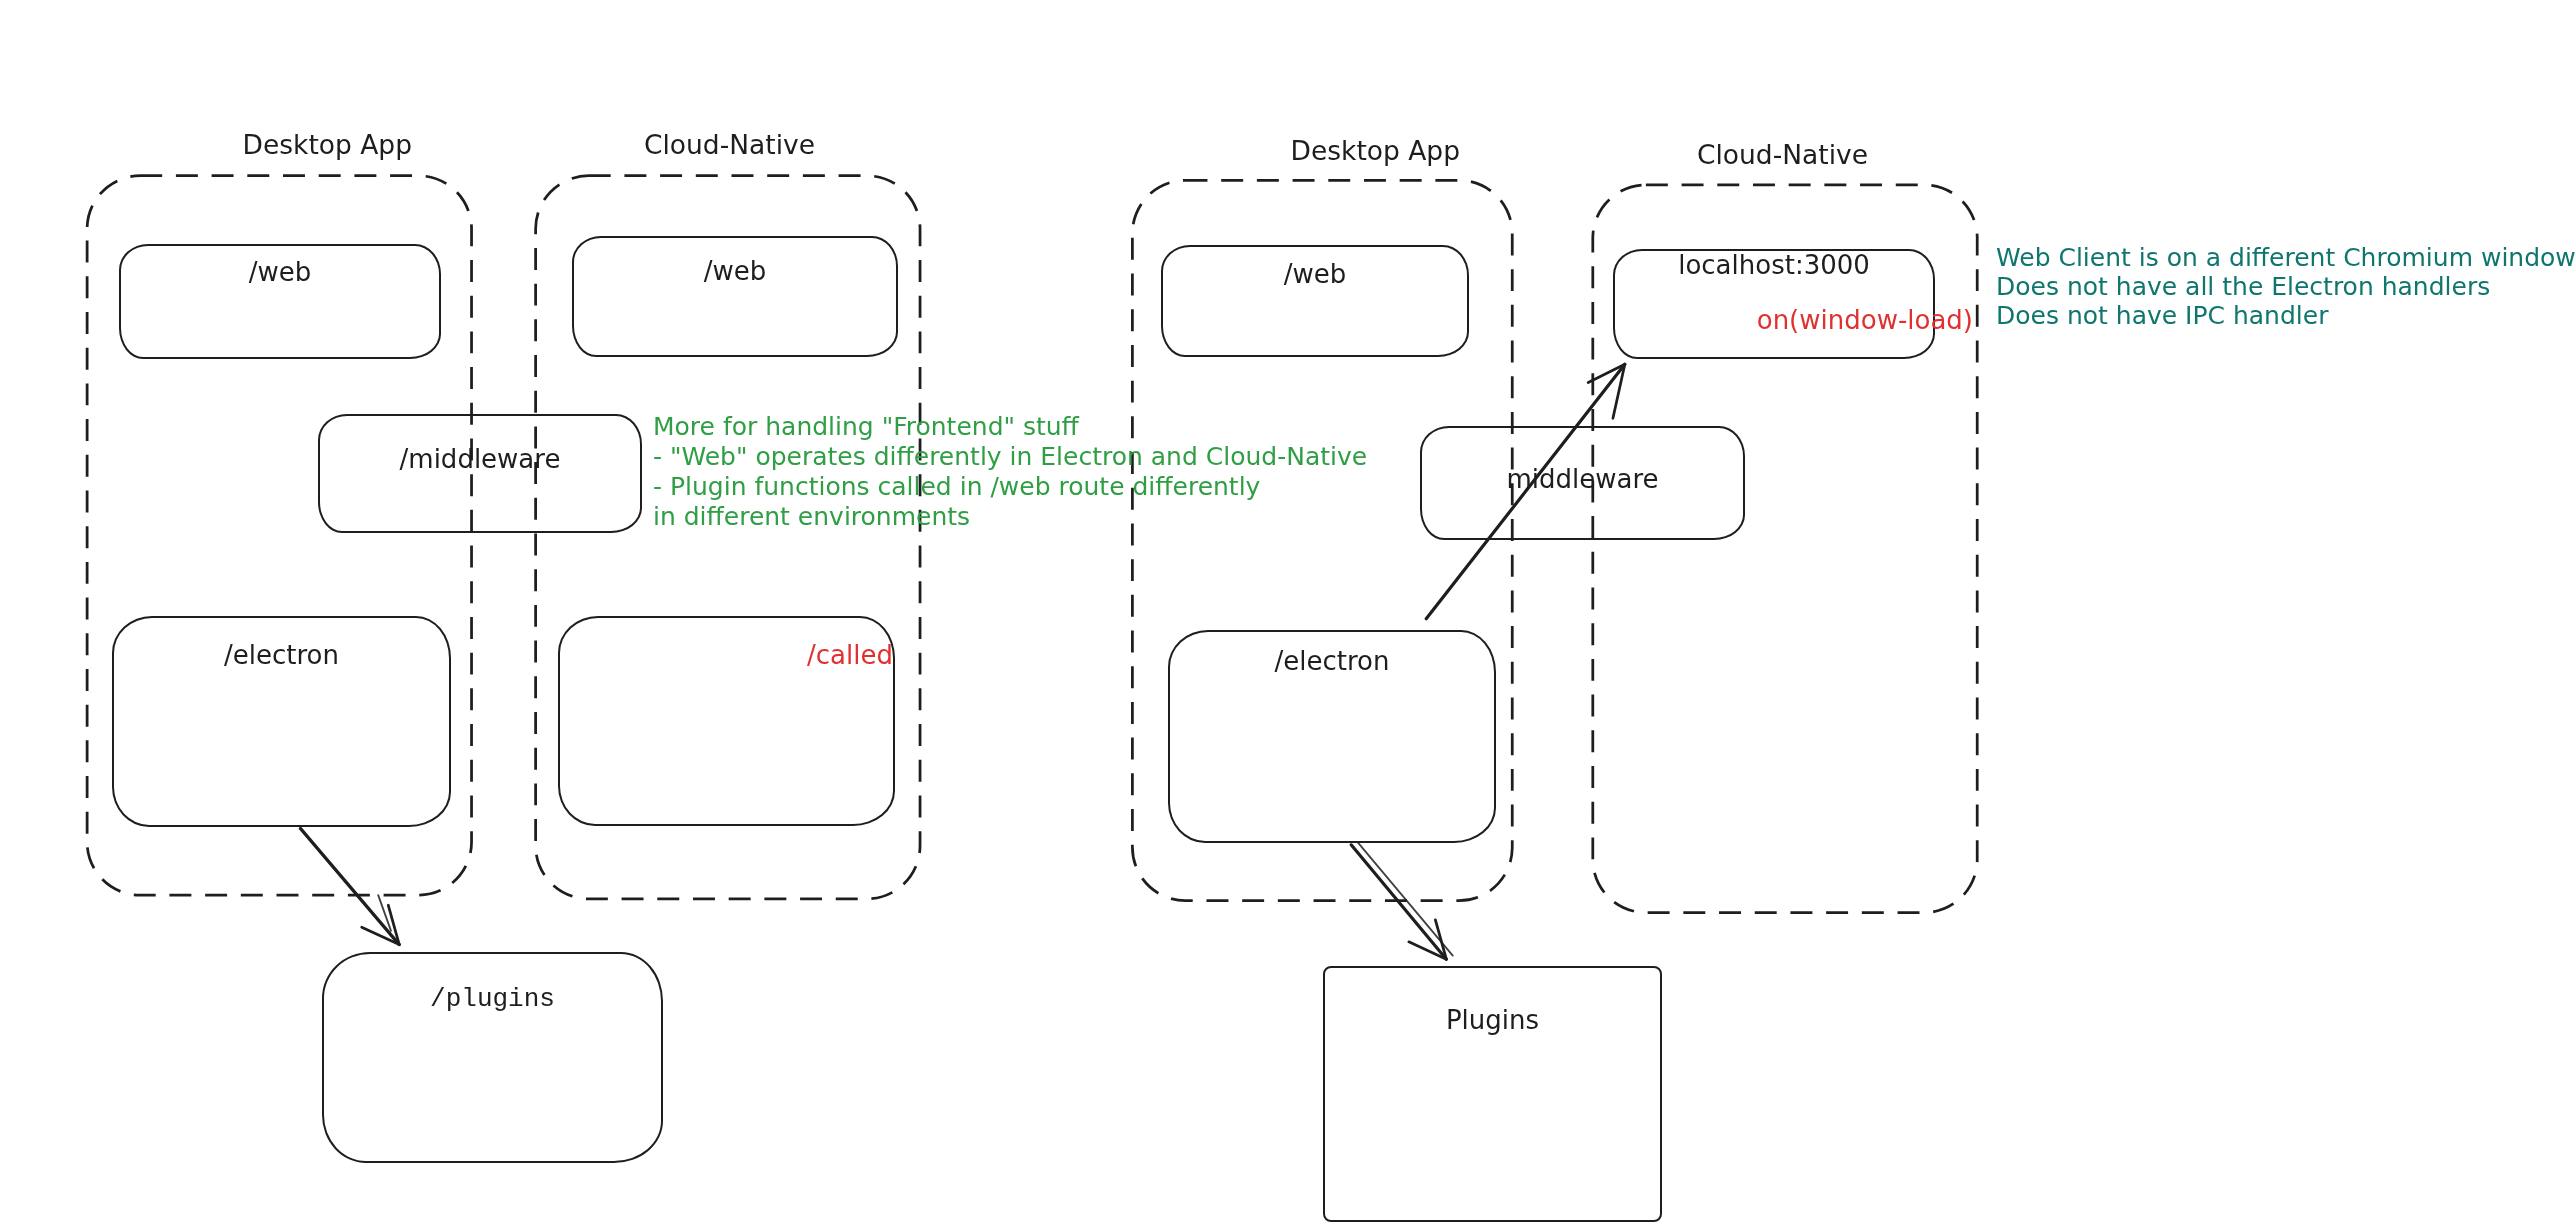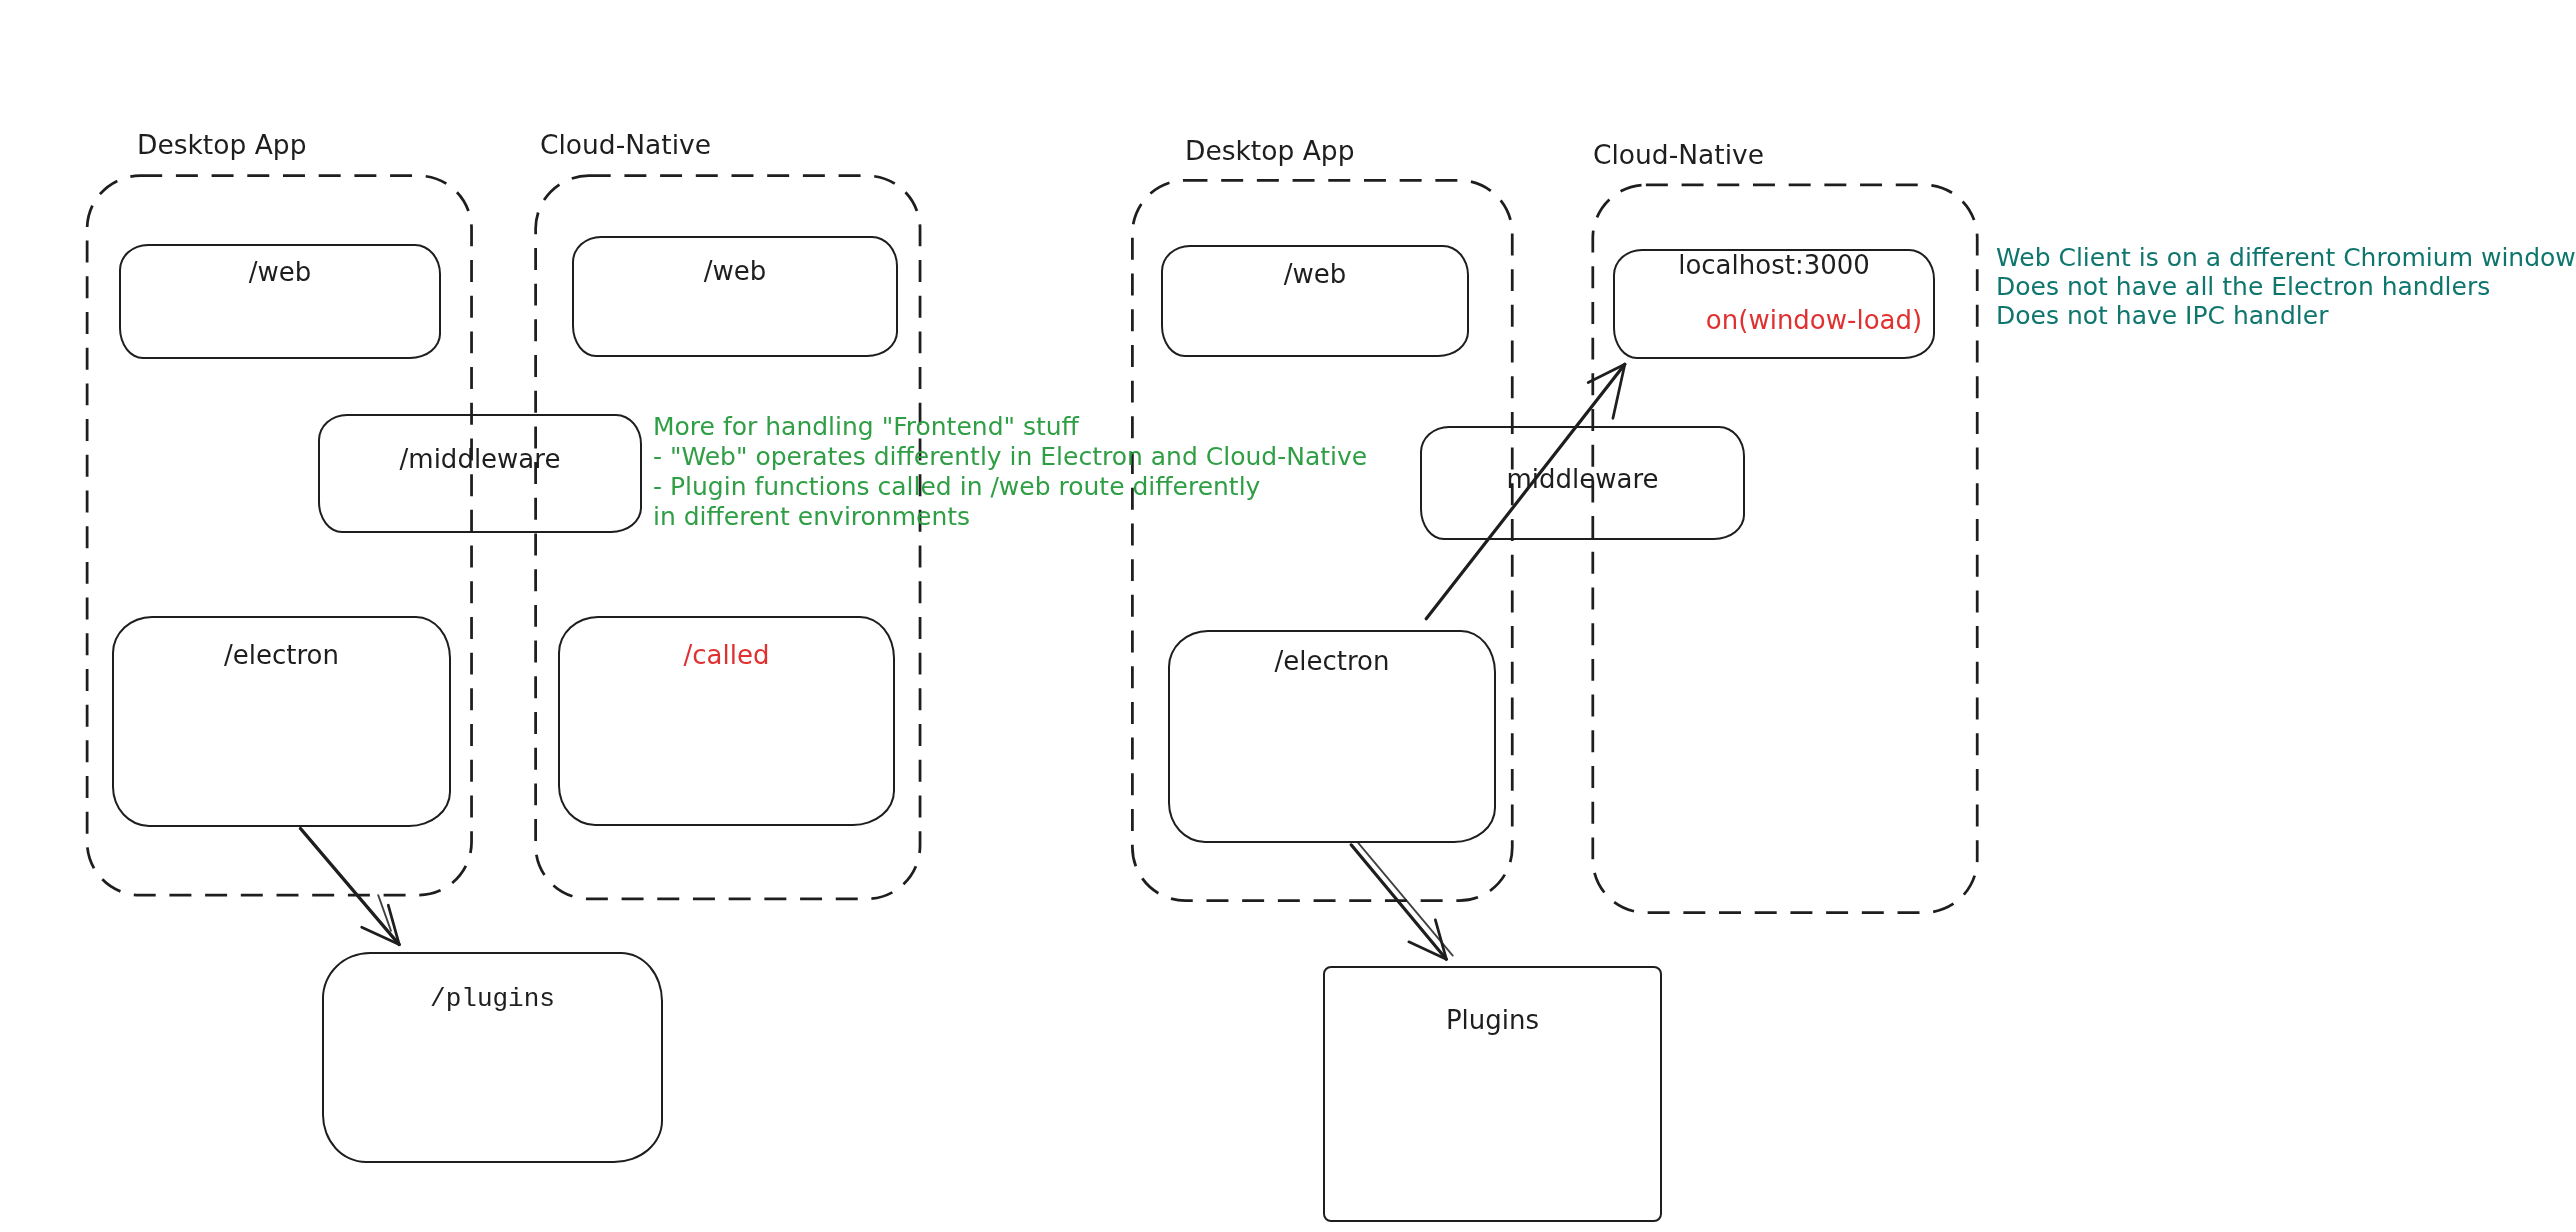--- a/index.html
+++ b/index.html
@@ -24,30 +24,30 @@
   .r-c{border-radius:48px 42px 49px 44px / 46px 49px 42px 48px;}
   .box-label{
     position:absolute;left:0;width:100%;
     text-align:center;
     font-size:26px;line-height:29px;
     white-space:nowrap;
     z-index:2;
   }
   .group-title{
     position:absolute;width:275px;
-    text-align:left;
+    text-align:right;
     font-size:26.5px;line-height:31px;
     white-space:nowrap;
     z-index:2;
   }
   .note{position:absolute;z-index:2;white-space:nowrap;}
   .note-line{font-size:25px;}
   .green-note .note-line{color:#2f9e44;line-height:30px;}
   .red-note .note-line{color:#0f766e;line-height:29px;}
-  .red-text{color:#e03131;}
+  .red-text{color:#e03131;text-align:right;}
 </style>
 </head>
 <body>
 
 <div class="stage">
 
   <svg class="shapes-layer" width="2576" height="1232" viewBox="0 0 2814 1346">
 
     <rect x="95" y="192" width="420" height="786" rx="58" ry="58" fill="none" stroke="#1e1e1e" stroke-width="3" stroke-dasharray="24 15"></rect>
     <rect x="585" y="192" width="420" height="790" rx="58" ry="58" fill="none" stroke="#1e1e1e" stroke-width="3" stroke-dasharray="24 15"></rect>

